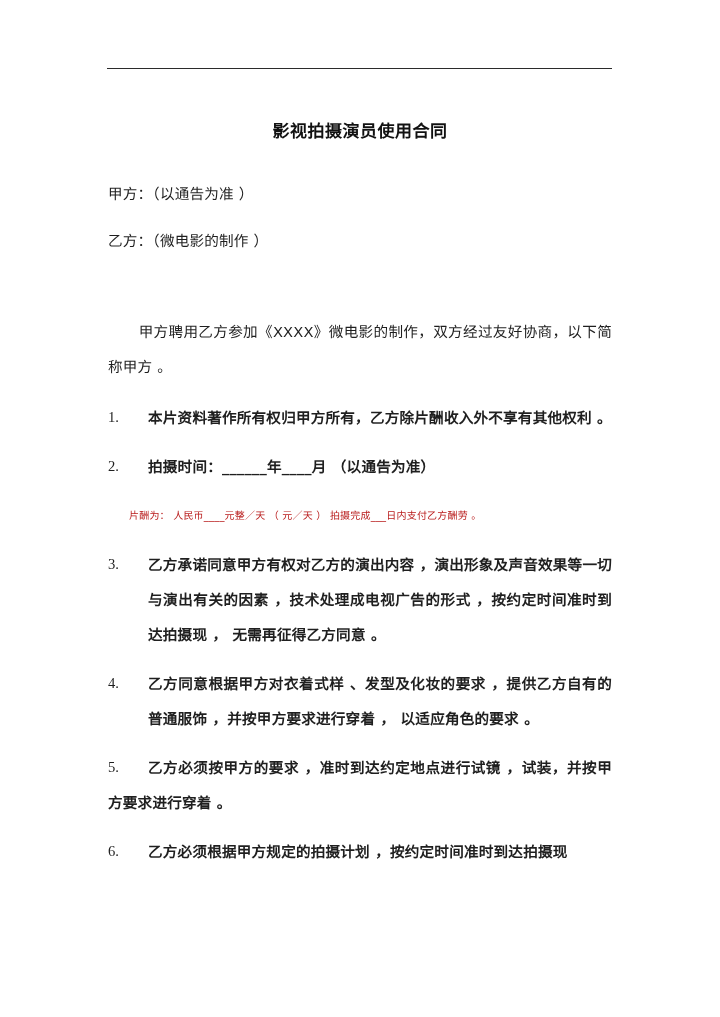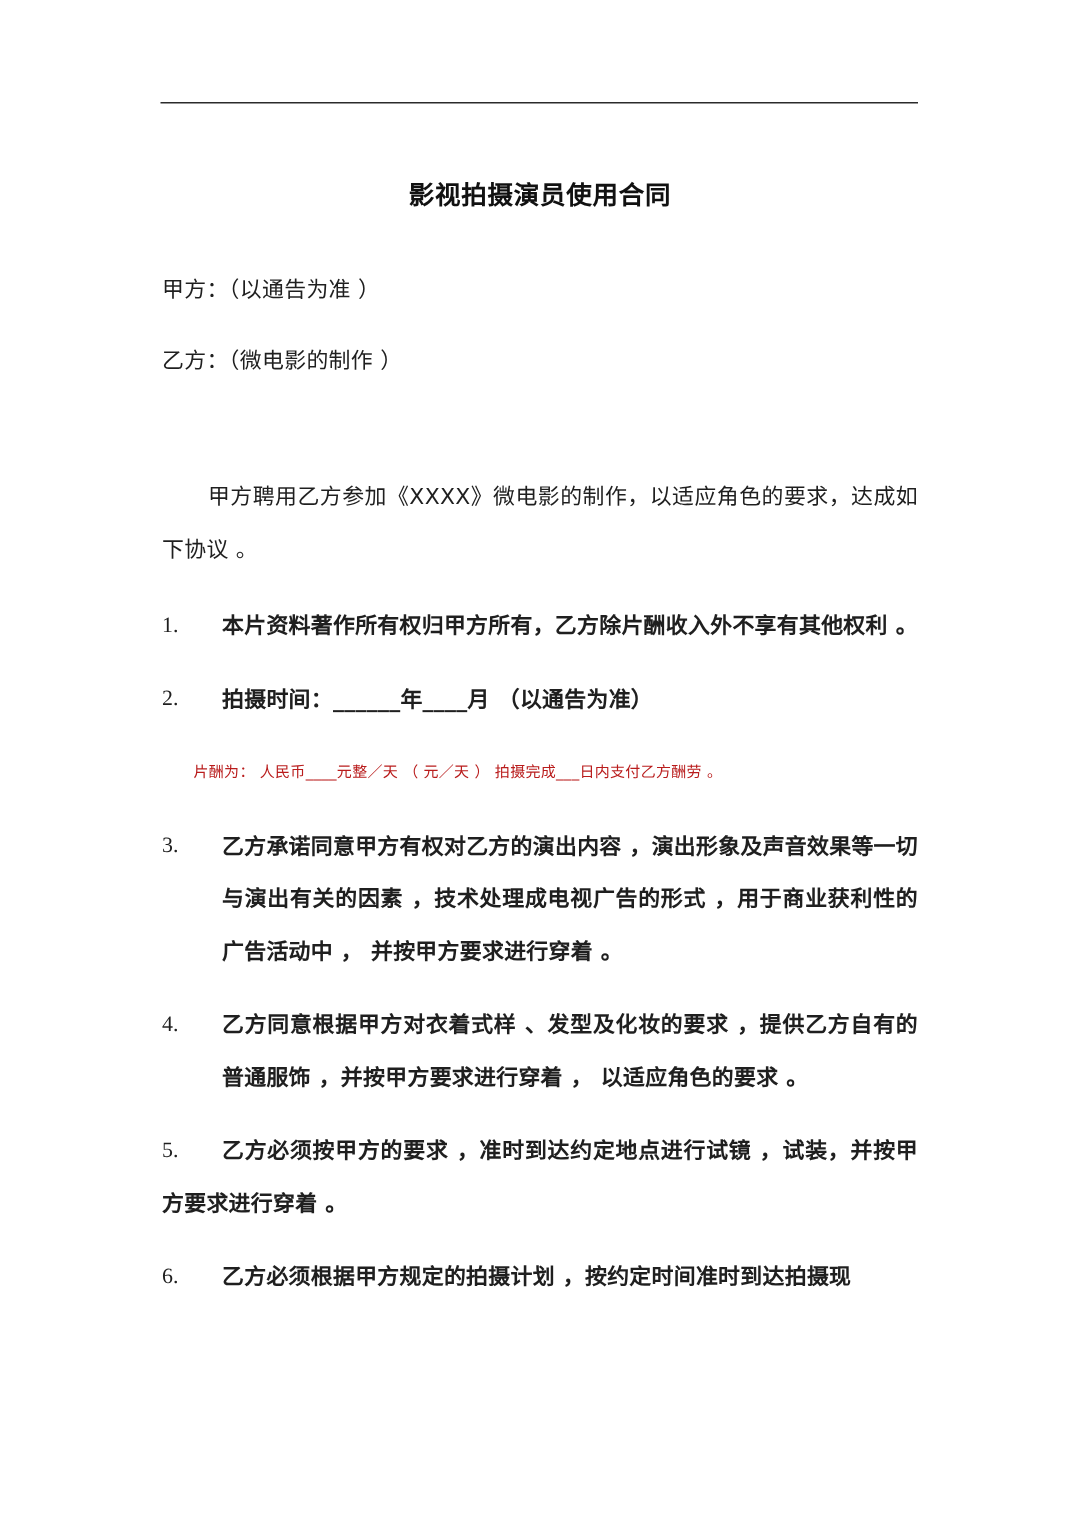--- a/index.html
+++ b/index.html
@@ -132,37 +132,37 @@
   <div class="doc-body">
 
     <h1 class="doc-title">影视拍摄演员使用合同</h1>
 
     <p class="para party-line">甲方：（以通告为准 ）</p>
 
     <p class="para party-line">乙方：（微电影的制作 ）</p>
 
     <div class="spacer-block"></div>
 
-    <p class="para para-intro">甲方聘用乙方参加《XXXX》微电影的制作，以适应角色的要求，达成如下协议 。</p>
+    <p class="para para-intro">甲方聘用乙方参加《XXXX》微电影的制作，双方经过友好协商，以下简称甲方 。</p>
 
     <div class="clause clause-indent-small">
       <span class="clause-num">1.</span>
       <span class="clause-text">本片资料著作所有权归甲方所有，乙方除片酬收入外不享有其他权利 。</span>
     </div>
 
     <div class="clause clause-indent-hanging">
       <span class="clause-num">2.</span>
       <span class="clause-text">拍摄时间：______年____月 （以通告为准）</span>
     </div>
 
     <p class="clause-sub">片酬为： 人民币____元整／天 （  元／天 ） 拍摄完成___日内支付乙方酬劳 。</p>
 
     <div class="clause clause-indent-hanging">
       <span class="clause-num">3.</span>
-      <span class="clause-text">乙方承诺同意甲方有权对乙方的演出内容 ，演出形象及声音效果等一切与演出有关的因素 ，技术处理成电视广告的形式 ，用于商业获利性的广告活动中 ， 并按甲方要求进行穿着 。</span>
+      <span class="clause-text">乙方承诺同意甲方有权对乙方的演出内容 ，演出形象及声音效果等一切与演出有关的因素 ，技术处理成电视广告的形式 ，按约定时间准时到达拍摄现 ， 无需再征得乙方同意 。</span>
     </div>
 
     <div class="clause clause-indent-hanging">
       <span class="clause-num">4.</span>
       <span class="clause-text">乙方同意根据甲方对衣着式样 、发型及化妆的要求 ，提供乙方自有的普通服饰 ，并按甲方要求进行穿着 ， 以适应角色的要求 。</span>
     </div>
 
     <div class="clause clause-indent-flush">
       <span class="clause-num">5.</span>
       <span class="clause-text">乙方必须按甲方的要求 ，准时到达约定地点进行试镜 ，试装，并按甲方要求进行穿着 。</span>

